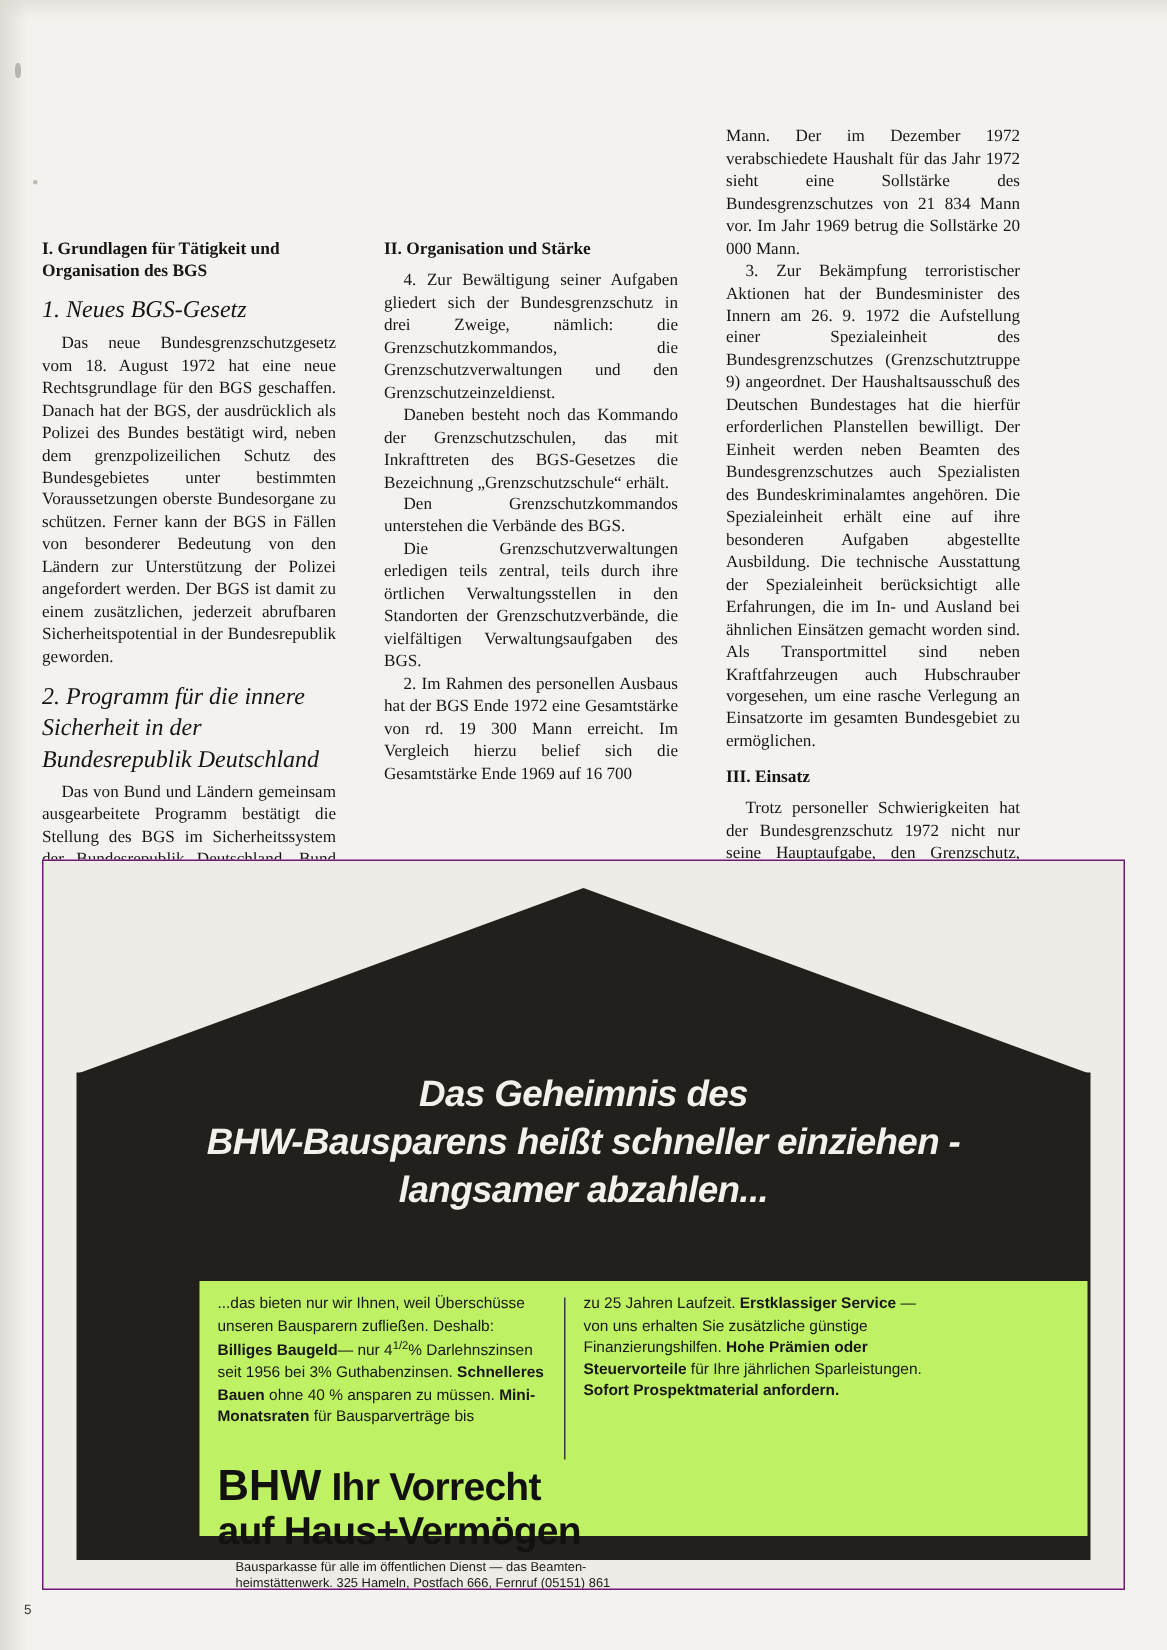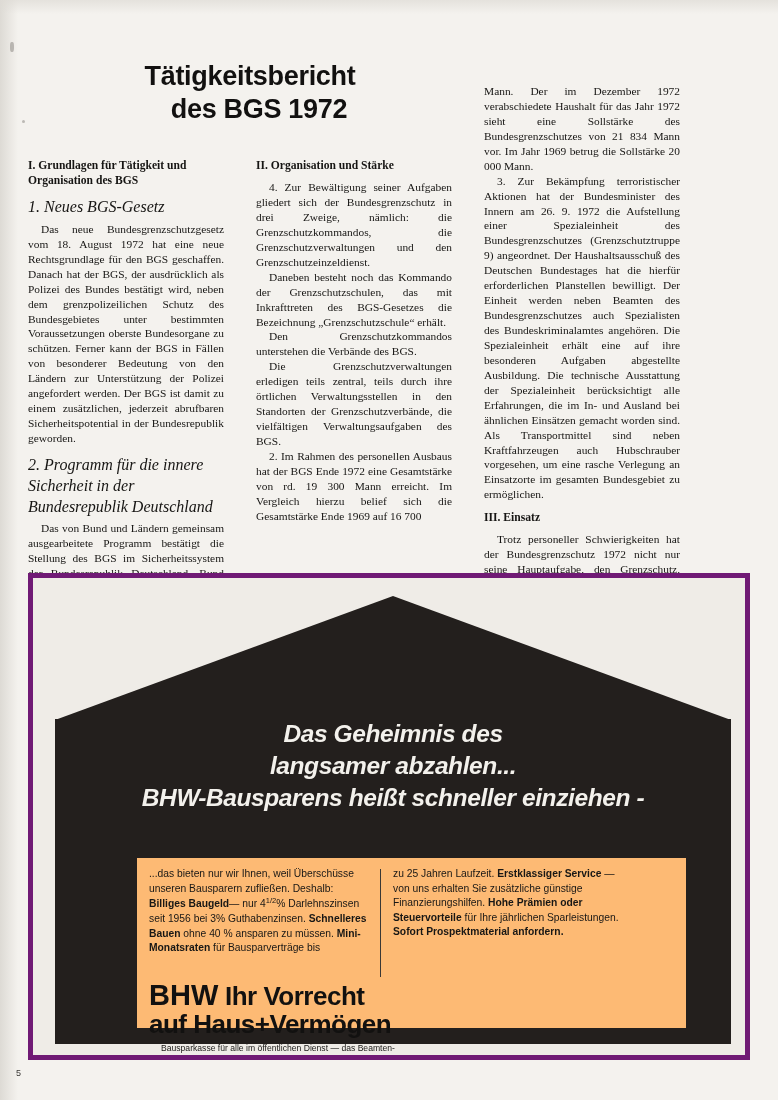--- a/index.html
+++ b/index.html
@@ -80,21 +80,21 @@
     margin:0 0 0 0;
     text-indent:13px;
   }
 
   
   .ad{
     position:absolute;
     left:28px;top:573px;
     width:722px;height:487px;
     background:#efece7;
-    border:5px solid #701a75;
+    border:1px solid #701a75;
     box-sizing:border-box;
     overflow:hidden;
   }
   .house{
     position:absolute;
     left:22px;top:18px;
     width:676px;height:448px;
   }
   .roof{
     position:absolute;left:0;top:0;width:0;height:0;
@@ -115,22 +115,22 @@
     font-weight:bold;
     font-style:italic;
     font-size:24.5px;
     line-height:1.30;
     letter-spacing:-0.4px;
   }
   .ad-head .hl{display:block;}
   .inner{
     position:absolute;
     left:82px;top:262px;
-    width:549px;height:170px;
-    background:#fdba74;
+    width:592px;height:170px;
+    background:#bef264;
   }
   .inner-cols{
     position:absolute;
     left:12px;top:9px;width:488px;
     font-family:"Liberation Sans", sans-serif;
     font-size:10.3px;
     line-height:1.42;
     color:#181715;
   }
   .ic{position:absolute;top:0;}
@@ -174,24 +174,20 @@
 
 <div class="page">
 
   <div class="scan-edge-left"></div>
   <div class="scan-edge-top"></div>
   <div class="speck" style="left:10px;top:42px;width:4px;height:10px;border-radius:40%;"></div>
   <div class="speck" style="left:22px;top:120px;width:3px;height:3px;"></div>
   <div class="speck" style="left:34px;top:380px;width:2px;height:2px;"></div>
   <div class="speck" style="left:62px;top:665px;width:7px;height:7px;opacity:.25;"></div>
 
-  <div class="title">
-    <span>Tätigkeitsbericht</span>
-    <span class="l2">des BGS 1972</span>
-  </div>
 
   <div class="cols">
 
     <div class="col col1">
       <h3 class="sec">I. Grundlagen für Tätigkeit und Organisation des BGS</h3>
       <h4 class="sub">1. Neues BGS-Gesetz</h4>
       <p class="par">Das neue Bundesgrenzschutzgesetz vom 18. August 1972 hat eine neue Rechtsgrundlage für den BGS geschaffen. Danach hat der BGS, der ausdrücklich als Polizei des Bundes bestätigt wird, neben dem grenzpolizeilichen Schutz des Bundesgebietes unter bestimmten Voraussetzungen oberste Bundesorgane zu schützen. Ferner kann der BGS in Fällen von besonderer Bedeutung von den Ländern zur Unterstützung der Polizei angefordert werden. Der BGS ist damit zu einem zusätzlichen, jederzeit abrufbaren Sicherheitspotential in der Bundesrepublik geworden.</p>
       <h4 class="sub">2. Programm für die innere Sicherheit in der Bundesrepublik Deutschland</h4>
       <p class="par">Das von Bund und Ländern gemeinsam ausgearbeitete Programm bestätigt die Stellung des BGS im Sicherheitssystem der Bundesrepublik Deutschland. Bund und Länder gehen damit von einer einheitlichen Grundauffassung über Aufgaben und Verwendung des BGS aus.</p>
     </div>
@@ -214,22 +210,22 @@
 
   </div>
 
   <div class="ad">
     <div class="house">
       <div class="roof"></div>
       <div class="walls"></div>
 
       <div class="ad-head">
         <span class="hl">Das Geheimnis des</span>
+        <span class="hl">BHW-Bausparens heißt schneller einziehen -</span>
         <span class="hl">langsamer abzahlen...</span>
-        <span class="hl">BHW-Bausparens heißt schneller einziehen -</span>
       </div>
 
       <div class="inner">
         <div class="inner-cols">
           <div class="divider"></div>
 
           <div class="ic ic-l">
             <span>...das bieten nur wir Ihnen, weil Überschüsse unseren Bausparern zufließen. Deshalb:</span>
             <b>Billiges Baugeld</b><span>— nur 4</span><span class="sup">1/2</span><span>%  Darlehnszinsen seit 1956 bei 3% Guthabenzinsen.</span>
             <b>Schnelleres Bauen</b>

